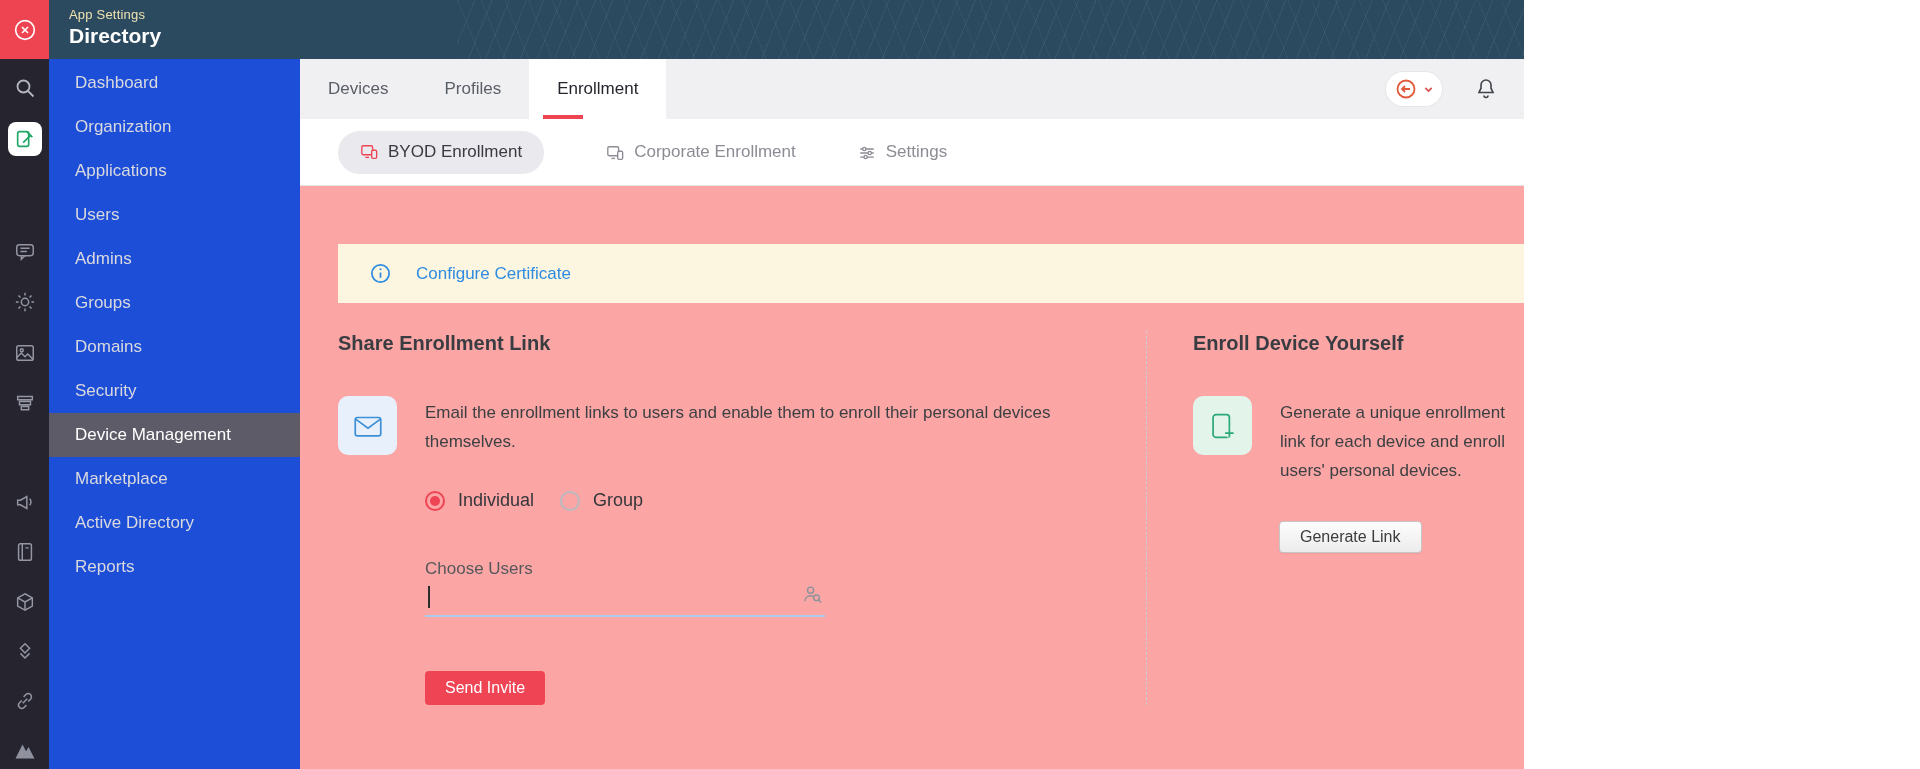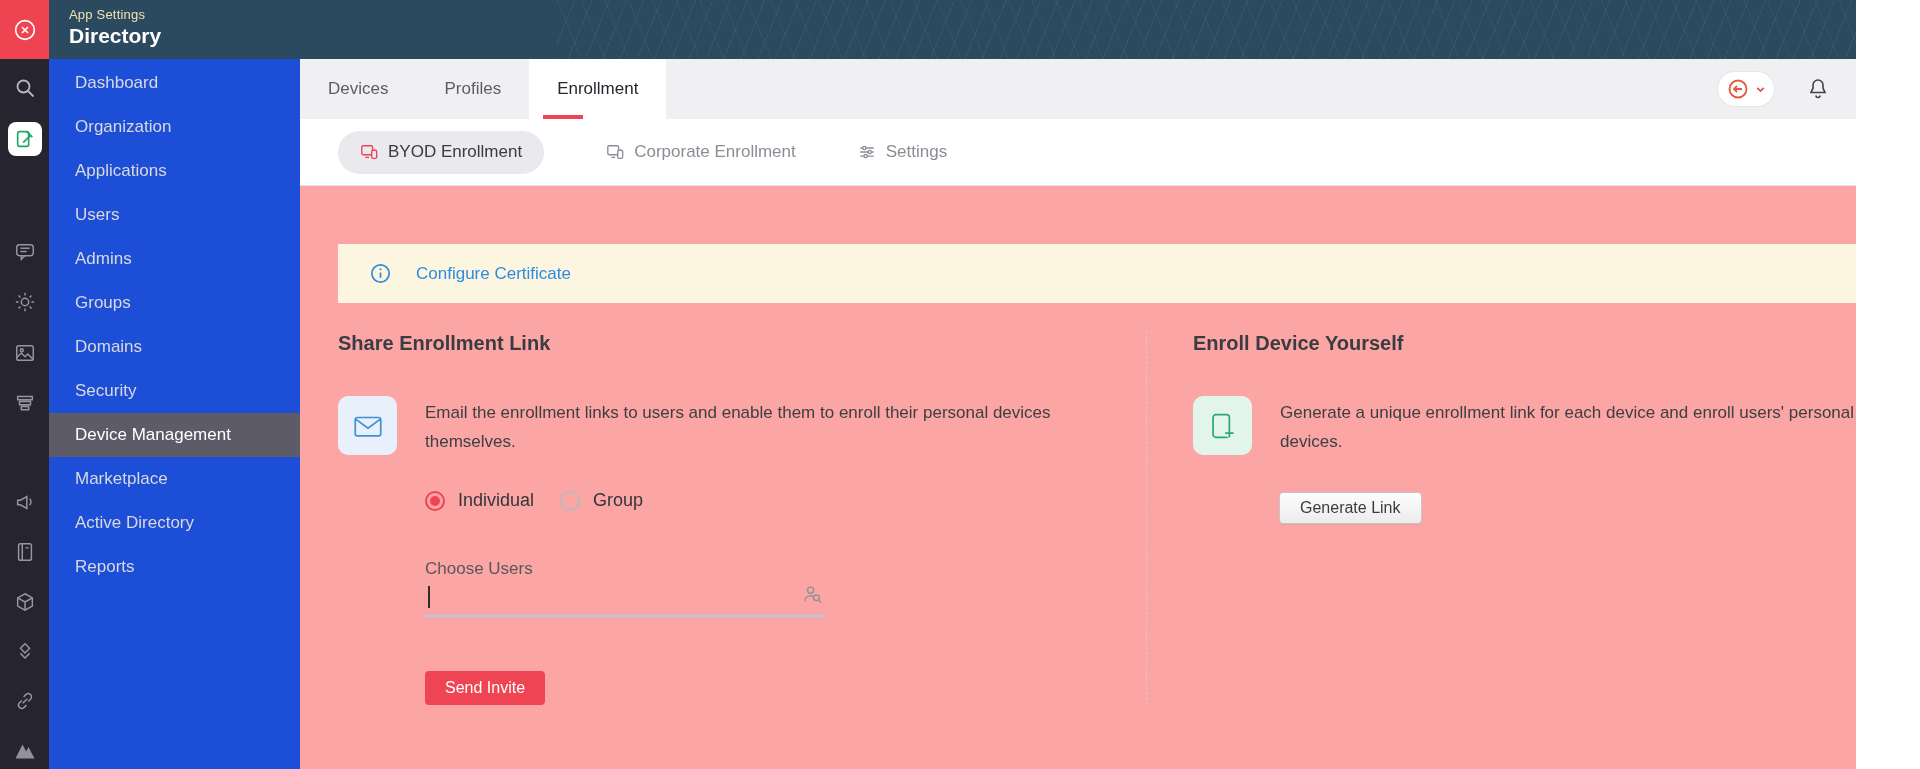--- a/index.html
+++ b/index.html
@@ -1,19 +1,19 @@
 <!DOCTYPE html>
 <html><head>
 <meta charset="utf-8">
 <style>
   * { margin:0; padding:0; box-sizing:border-box; }
   html,body { width:1920px; height:769px; overflow:hidden; }
   body { font-family:"Liberation Sans", sans-serif; background:#fff; color:#3c4043; }
 
-  .app { width:1856px; height:769px; display:flex; flex-direction:column; }
+  .app { width:1524px; height:769px; display:flex; flex-direction:column; }
 
   
   .topband { height:59px; flex:0 0 59px; background:#2b4a5f; display:flex; align-items:stretch; position:relative; z-index:5; }
   .topband::after { content:""; position:absolute; right:0; top:0; bottom:0; width:70%; pointer-events:none;
      background:
        repeating-linear-gradient(112deg, rgba(255,255,255,0.06) 0 1px, transparent 1px 16px),
        repeating-linear-gradient(68deg, rgba(255,255,255,0.045) 0 1px, transparent 1px 22px);
   }
   .close-btn { width:49px; height:59px; background:#ee4351; display:flex; align-items:center; justify-content:center; cursor:pointer; }
   .app-head { margin-left:20px; padding-top:7px; }
@@ -41,21 +41,21 @@
   .tab { padding:0 28px; display:flex; align-items:center; font-size:17px; color:#5a5e66; cursor:pointer; }
   .tab.active { background:#ffffff; color:#26262e; position:relative; }
   .tab.active::after { content:""; position:absolute; left:14px; bottom:0; width:40px; height:4px; background:#ee4454; }
   .tabbar-right { margin-left:auto; display:flex; align-items:center; gap:32px; padding-right:26px; }
   .account-pill { height:34px; min-width:56px; background:#ffffff; border-radius:17px; display:flex; align-items:center; justify-content:center; gap:5px; padding:0 8px; box-shadow:0 0 0 1px rgba(0,0,0,0.04); cursor:pointer; }
   .bell { cursor:pointer; display:flex; align-items:center; }
 
   .subtabs { height:67px; flex:0 0 67px; background:#ffffff; border-bottom:1px solid #e6e6e9; display:flex; align-items:center; padding-left:38px; gap:62px; }
   .pill { height:43px; border-radius:22px; background:#e9e9ee; display:inline-flex; align-items:center; gap:10px; padding:0 22px; font-size:17px; color:#3a3a42; cursor:pointer; }
   .pill .sicon { color:#ee4454; display:flex; }
-  .subtab { display:inline-flex; align-items:center; gap:10px; font-size:17px; color:#8c8c95; cursor:pointer; }
+  .subtab { display:inline-flex; align-items:flex-end; gap:10px; font-size:17px; color:#8c8c95; cursor:pointer; }
   .subtab .sicon { color:#8c8c95; display:flex; }
 
   .content { flex:1; overflow:hidden; }
 
   .banner { margin:58px 0 0 38px; height:59px; background:#fcf6e0; display:flex; align-items:center; padding-left:31px; gap:20px; font-size:17px; color:#46484c; }
   .banner a { color:#2f8be0; text-decoration:none; margin-left:4px; cursor:pointer; }
 
   .columns { display:flex; align-items:stretch; margin-top:28px; padding-left:38px; }
   .col-left { width:808px; flex:0 0 808px; }
   .col-divider { border-left:1px dashed #ccccd2; }

